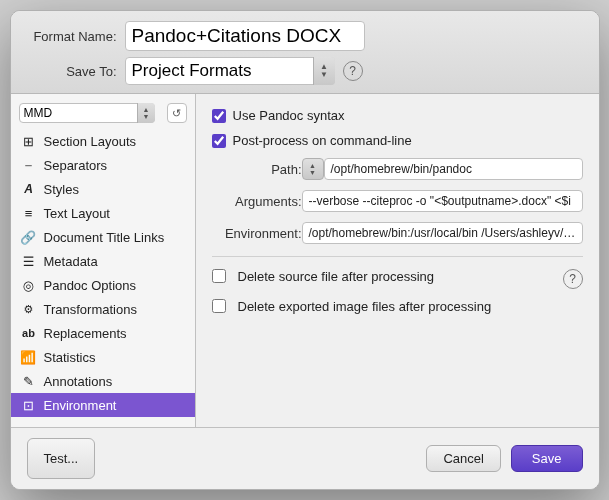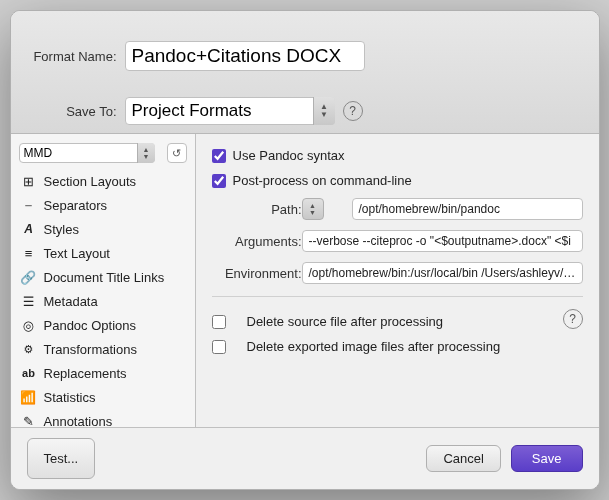--- a/index.html
+++ b/index.html
@@ -30,21 +30,20 @@
       border-bottom: 1px solid #b8b8b8;
       padding: 10px 16px 8px;
       display: flex;
       flex-direction: column;
       gap: 6px;
     }
     .form-row {
       display: flex;
       align-items: center;
       gap: 8px;
-      margin-top: 20px;
     }
     .form-label {
       text-align: right;
       width: 90px;
       font-size: 13px;
       color: #333;
       flex-shrink: 0;
     }
     .format-input {
       background: white;
@@ -232,22 +231,22 @@
       overflow: hidden;
       text-overflow: ellipsis;
     }
     .separator-line {
       height: 1px;
       background: #d0d0d0;
       margin: 2px 0;
     }
     .delete-row {
       display: flex;
-      align-items: flex-end;
-      gap: 21px;
+      align-items: flex-start;
+      gap: 12px;
     }
     .delete-checkbox {
       width: 14px;
       height: 14px;
     }
     .delete-label {
       font-size: 13px;
       color: #222;
     }
     .footer {
@@ -389,21 +388,21 @@
         <input type="checkbox" checked="" style="">
         <label class="checkbox-label">Post-process on command-line</label>
       </div>
 
       <div class="field-row">
         <span class="field-label">Path:</span>
         <div class="path-arrows">
           <span>▲</span>
           <span>▼</span>
         </div>
-        <div class="text-field" style="cursor:text;margin-left:28px;">/opt/homebrew/bin/pandoc</div>
+        <div class="text-field" style="cursor:text;">/opt/homebrew/bin/pandoc</div>
       </div>
 
       <div class="field-row">
         <span class="field-label">Arguments:</span>
         <div class="text-field" style="cursor:text;">--verbose --citeproc -o "&lt;$outputname&gt;.docx" &lt;$i</div>
       </div>
 
       <div class="field-row">
         <span class="field-label">Environment:</span>
         <div class="text-field" style="cursor:text;">/opt/homebrew/bin:/usr/local/bin /Users/ashleyv/Libr</div>

